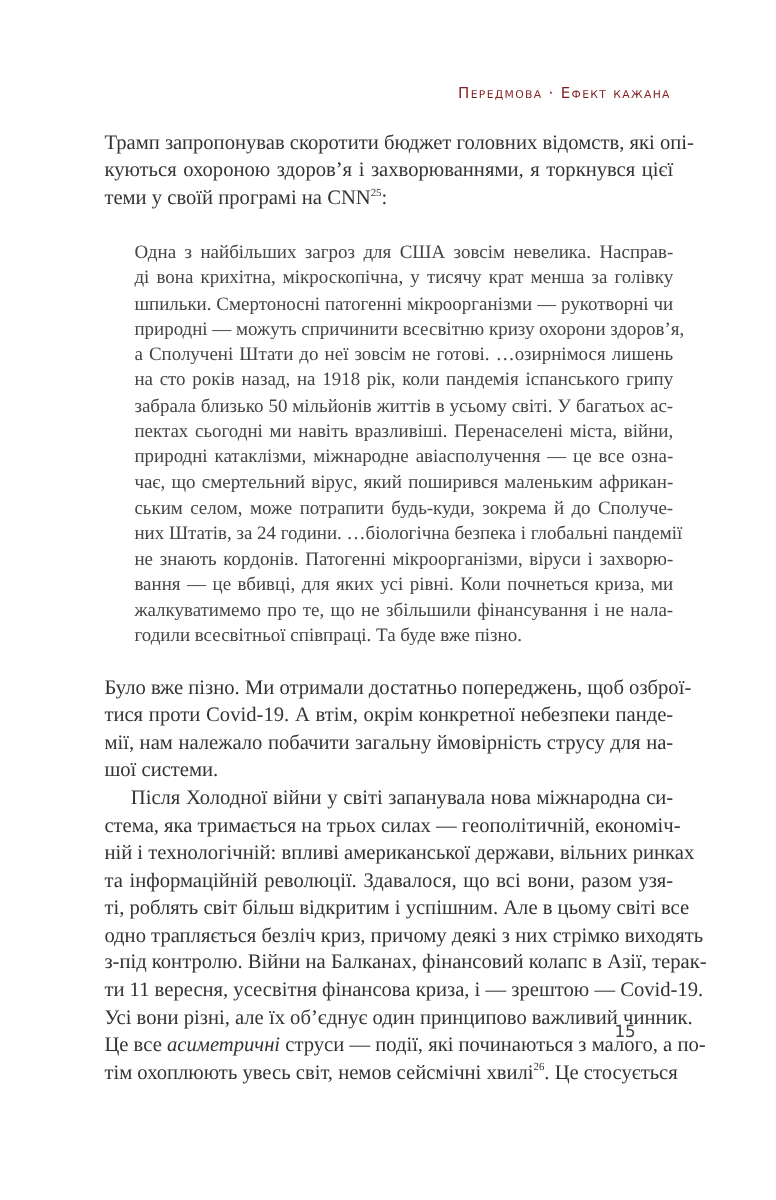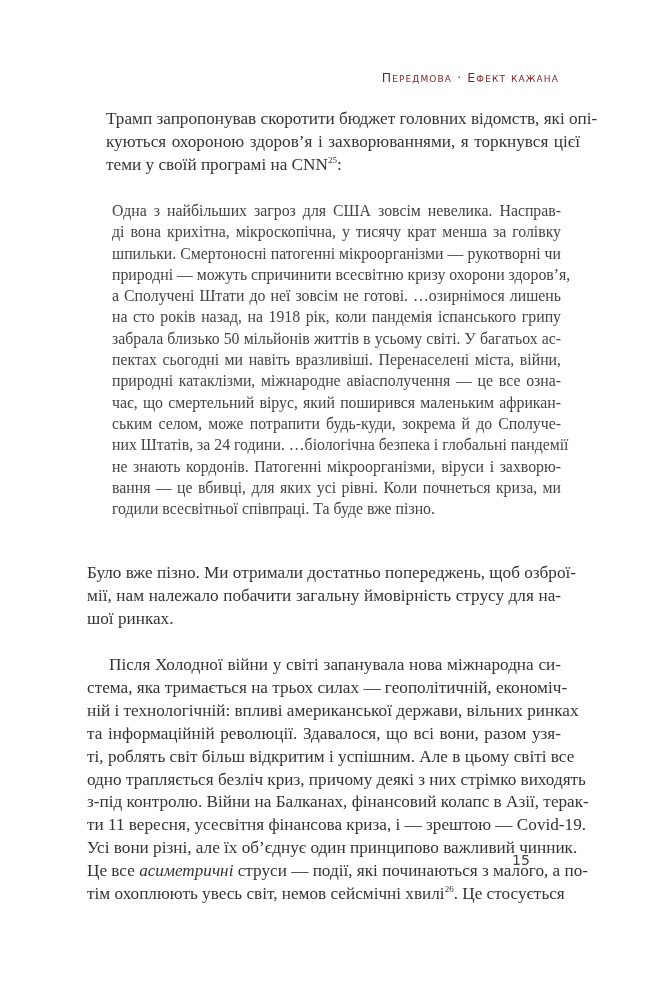--- a/index.html
+++ b/index.html
@@ -20,48 +20,50 @@
   .quote .line.last { text-align-last: left; }
   em { }
   .page-number { position: absolute; top: 852px; left: 512px;
     font-family: "DejaVu Sans", "Liberation Sans", sans-serif; font-size: 14px; color: #444; }
 </style>
 </head>
 <body>
 
 <div class="running-head">Передмова · Ефект кажана</div>
 
-<div class="body-text" style="top:108px;margin-left:19px;">
+<div class="body-text" style="top:108px;">
   <span class="line">Трамп запропонував скоротити бюджет головних відомств, які опі-</span>
   <span class="line">куються охороною здоров’я і захворюваннями, я торкнувся цієї</span>
   <span class="line last"><span>теми у своїй програмі на CNN</span><sup>25</sup><span>:</span></span>
 </div>
 
 <div class="quote" style="top:200px;">
   <span class="line">Одна з найбільших загроз для США зовсім невелика. Насправ-</span>
   <span class="line">ді вона крихітна, мікроскопічна, у тисячу крат менша за голівку</span>
   <span class="line">шпильки. Смертоносні патогенні мікроорганізми — рукотворні чи</span>
   <span class="line">природні — можуть спричинити всесвітню кризу охорони здоров’я,</span>
   <span class="line">а Сполучені Штати до неї зовсім не готові. …озирнімося лишень</span>
   <span class="line">на сто років назад, на 1918 рік, коли пандемія іспанського грипу</span>
   <span class="line">забрала близько 50 мільйонів життів в усьому світі. У багатьох ас-</span>
   <span class="line">пектах сьогодні ми навіть вразливіші. Перенаселені міста, війни,</span>
   <span class="line">природні катаклізми, міжнародне авіасполучення — це все озна-</span>
   <span class="line">чає, що смертельний вірус, який поширився маленьким африкан-</span>
   <span class="line">ським селом, може потрапити будь-куди, зокрема й до Сполуче-</span>
   <span class="line">них Штатів, за 24 години. …біологічна безпека і глобальні пандемії</span>
   <span class="line">не знають кордонів. Патогенні мікроорганізми, віруси і захворю-</span>
   <span class="line">вання — це вбивці, для яких усі рівні. Коли почнеться криза, ми</span>
+  <span class="line">жалкуватимемо про те, що не збільшили фінансування і не нала-</span>
   <span class="line last">годили всесвітньої співпраці. Та буде вже пізно.</span>
 </div>
 
 <div class="body-text" style="top:562px;">
   <span class="line">Було вже пізно. Ми отримали достатньо попереджень, щоб озброї-</span>
+  <span class="line">тися проти Covid-19. А втім, окрім конкретної небезпеки панде-</span>
   <span class="line">мії, нам належало побачити загальну ймовірність струсу для на-</span>
-  <span class="line last">шої ринках.</span>
+  <span class="line last">шої системи.</span>
 </div>
 
 <div class="body-text" style="top:654px;">
   <span class="line indent">Після Холодної війни у світі запанувала нова міжнародна си-</span>
   <span class="line">стема, яка тримається на трьох силах — геополітичній, економіч-</span>
   <span class="line">ній і технологічній: впливі американської держави, вільних ринках</span>
   <span class="line">та інформаційній революції. Здавалося, що всі вони, разом узя-</span>
   <span class="line">ті, роблять світ більш відкритим і успішним. Але в цьому світі все</span>
   <span class="line">одно трапляється безліч криз, причому деякі з них стрімко виходять</span>
   <span class="line">з-під контролю. Війни на Балканах, фінансовий колапс в Азії, терак-</span>

